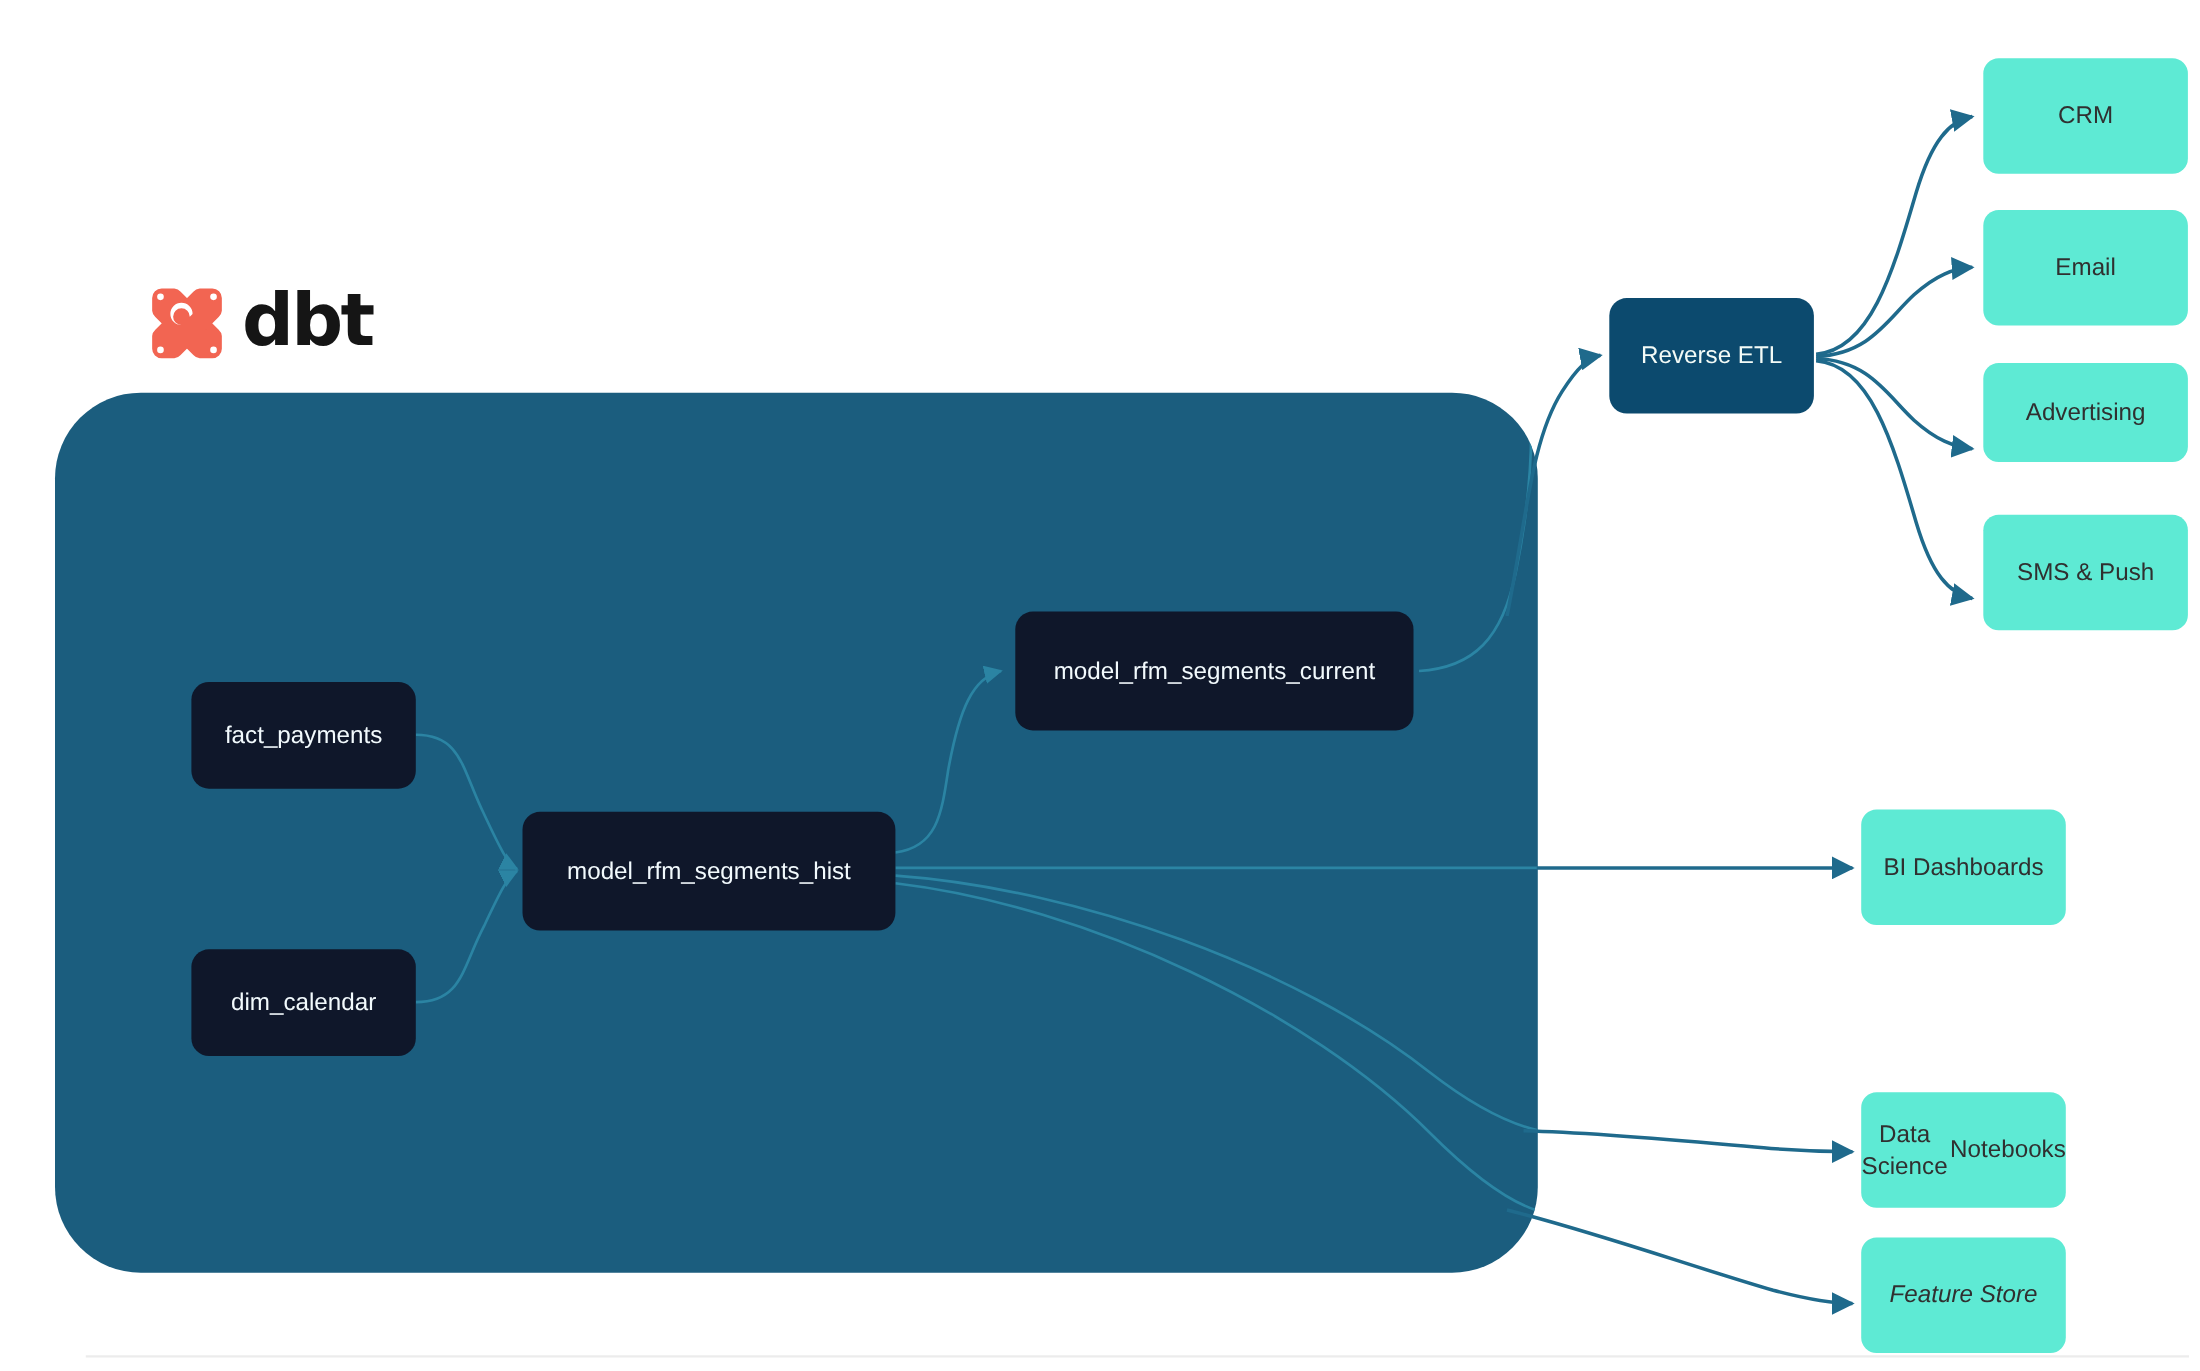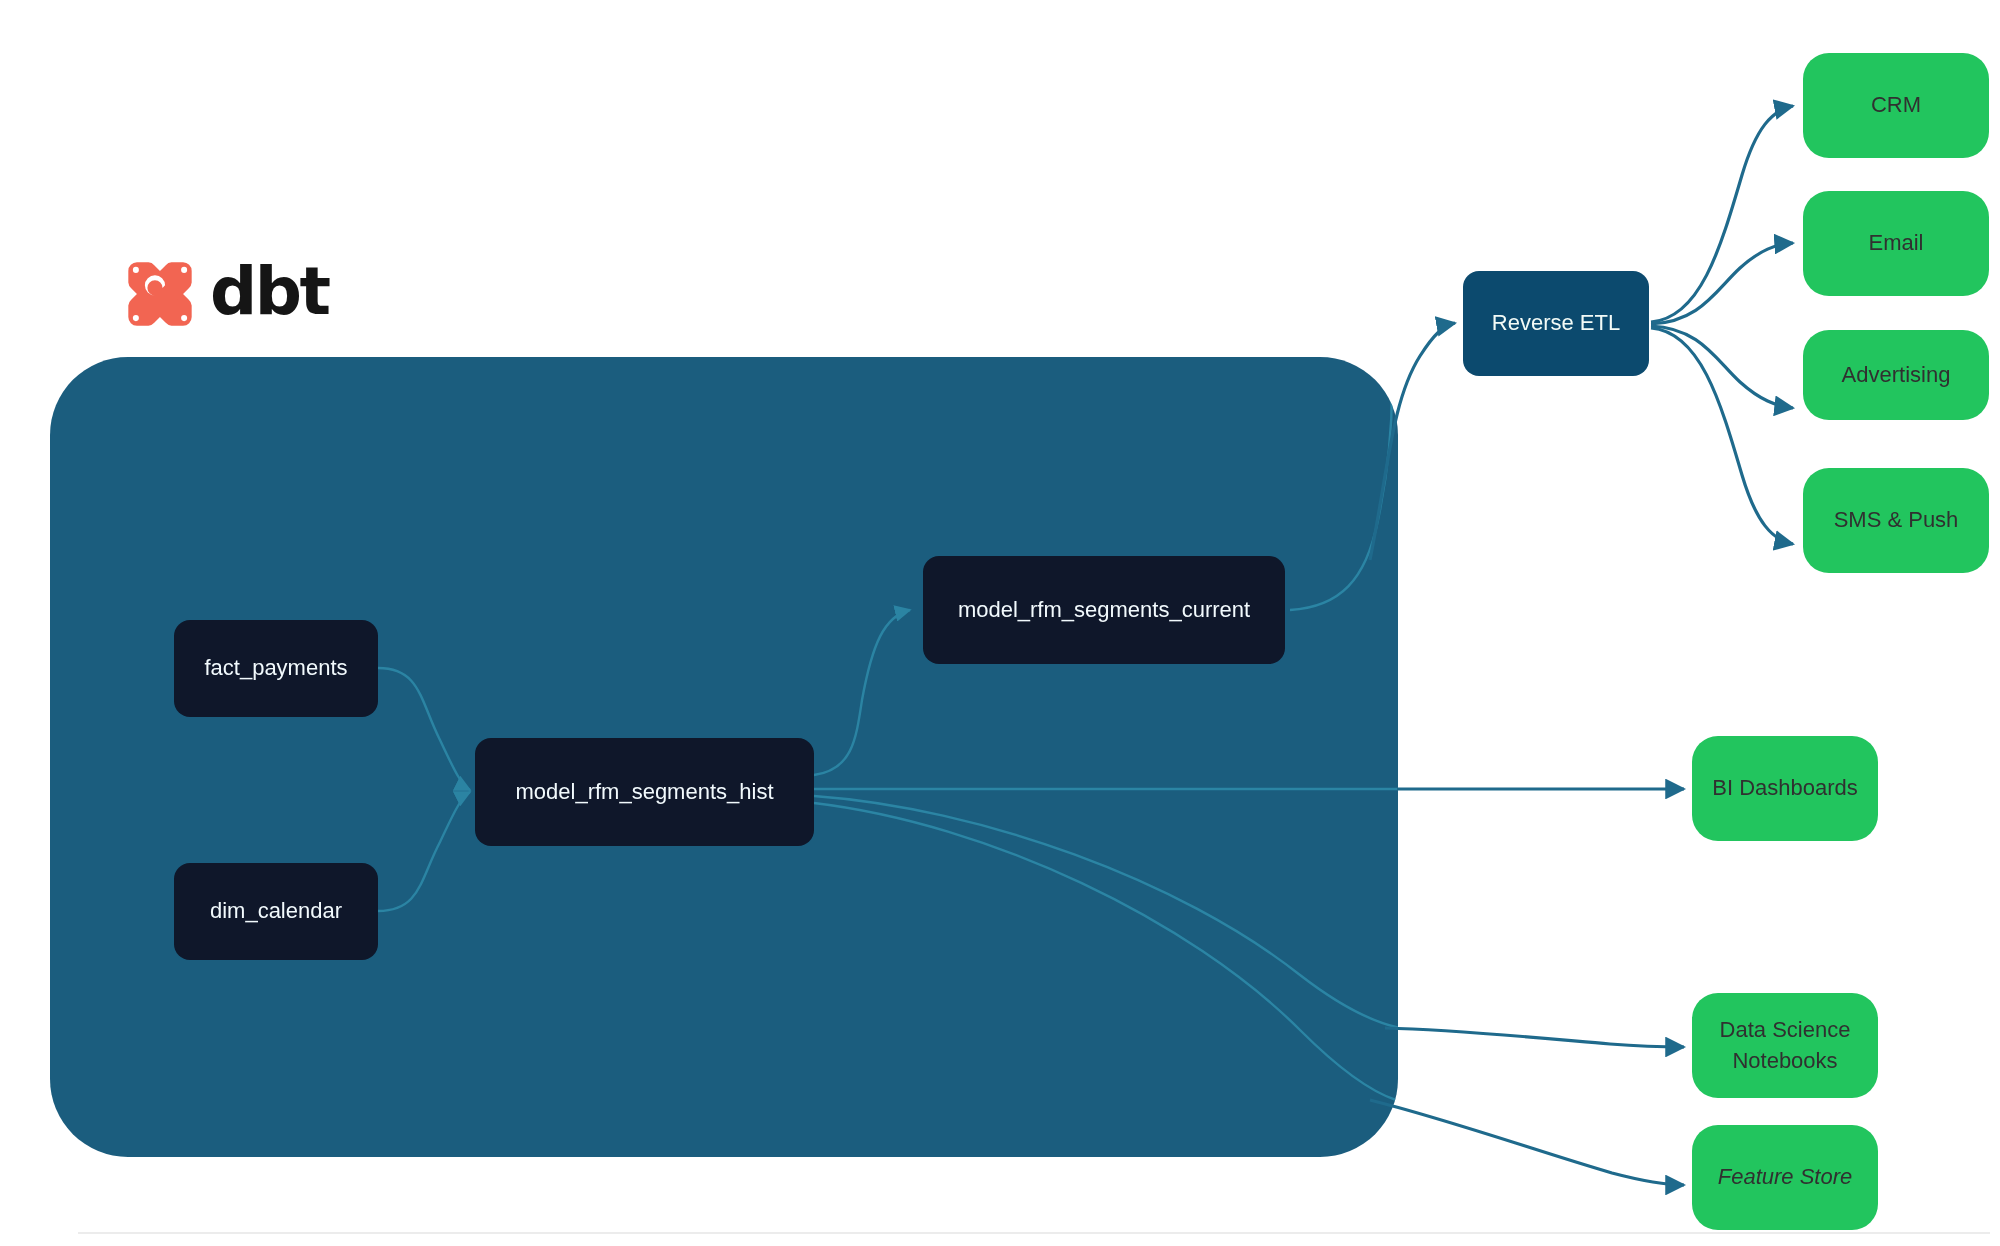--- a/index.html
+++ b/index.html
@@ -16,21 +16,21 @@
     position: relative;
     width: 2000px;
     height: 1246px;
     background: #ffffff;
     overflow: hidden;
   }
 
   
   #dbt-logo {
     position: absolute;
-    left: 124px;
+    left: 134px;
     top: 258px;
     display: flex;
     align-items: center;
     gap: 14px;
     user-select: none;
   }
   #dbt-logo .mark { width: 72px; height: 72px; display: block; }
   #dbt-logo .wordmark {
     font-family: "DejaVu Sans", "Liberation Sans", sans-serif;
     font-size: 66px;
@@ -68,24 +68,24 @@
     font-size: 22px;
     border-radius: 16px;
   }
   .node-etl {
     background: #0c4a6e;
     color: #F3FBF7;
     font-size: 22px;
     border-radius: 16px;
   }
   .node-dest {
-    background: #22c55e;
+    background: #5eead4;
     color: #303030;
     font-size: 22px;
-    border-radius: 26px;
+    border-radius: 14px;
   }
 
   
   svg.edge-layer {
     position: absolute;
     left: 0;
     top: 0;
     width: 2000px;
     height: 1246px;
     overflow: visible;
@@ -185,21 +185,21 @@
   </div>
 
   <div class="node node-dest" style="left:1803px; top:468px; width:186px; height:105px;">
     <span>SMS &amp; Push</span>
   </div>
 
   <div class="node node-dest" style="left:1692px; top:736px; width:186px; height:105px;">
     <span>BI Dashboards</span>
   </div>
 
-  <div class="node node-dest" style="left:1692px; top:993px; width:186px; height:105px; flex-direction:column; gap:2px;">
+  <div class="node node-dest" style="left:1692px; top:993px; width:186px; height:105px; flex-direction:row; gap:2px;">
     <span>Data Science</span>
     <span>Notebooks</span>
   </div>
 
   <div class="node node-dest" style="left:1692px; top:1125px; width:186px; height:105px;font-style:italic;">
     <span>Feature Store</span>
   </div>
 
   <svg id="edges-outer" class="edge-layer">
 

